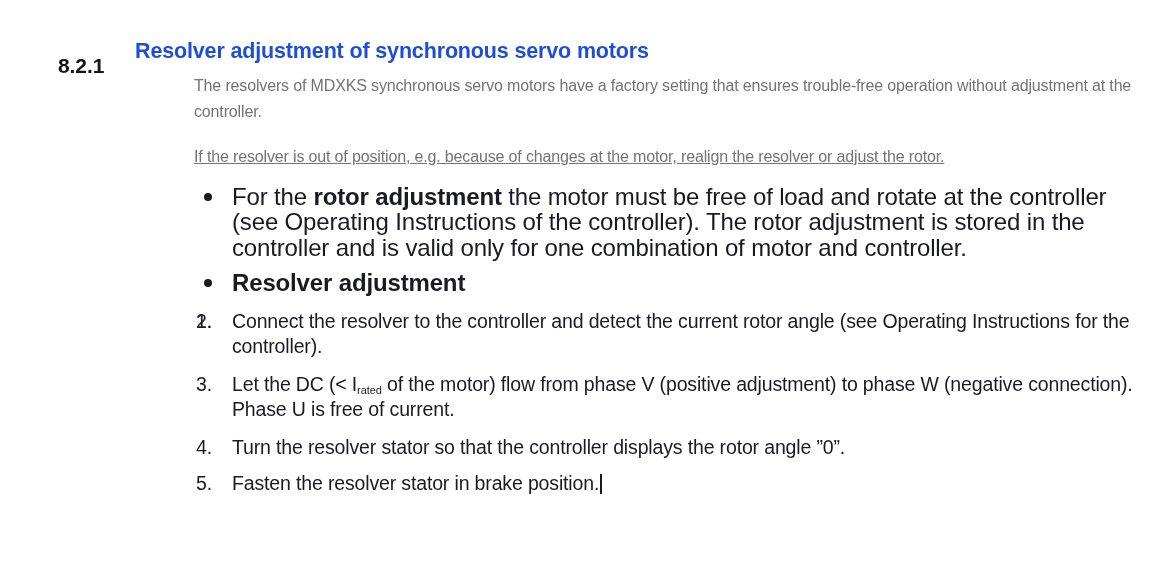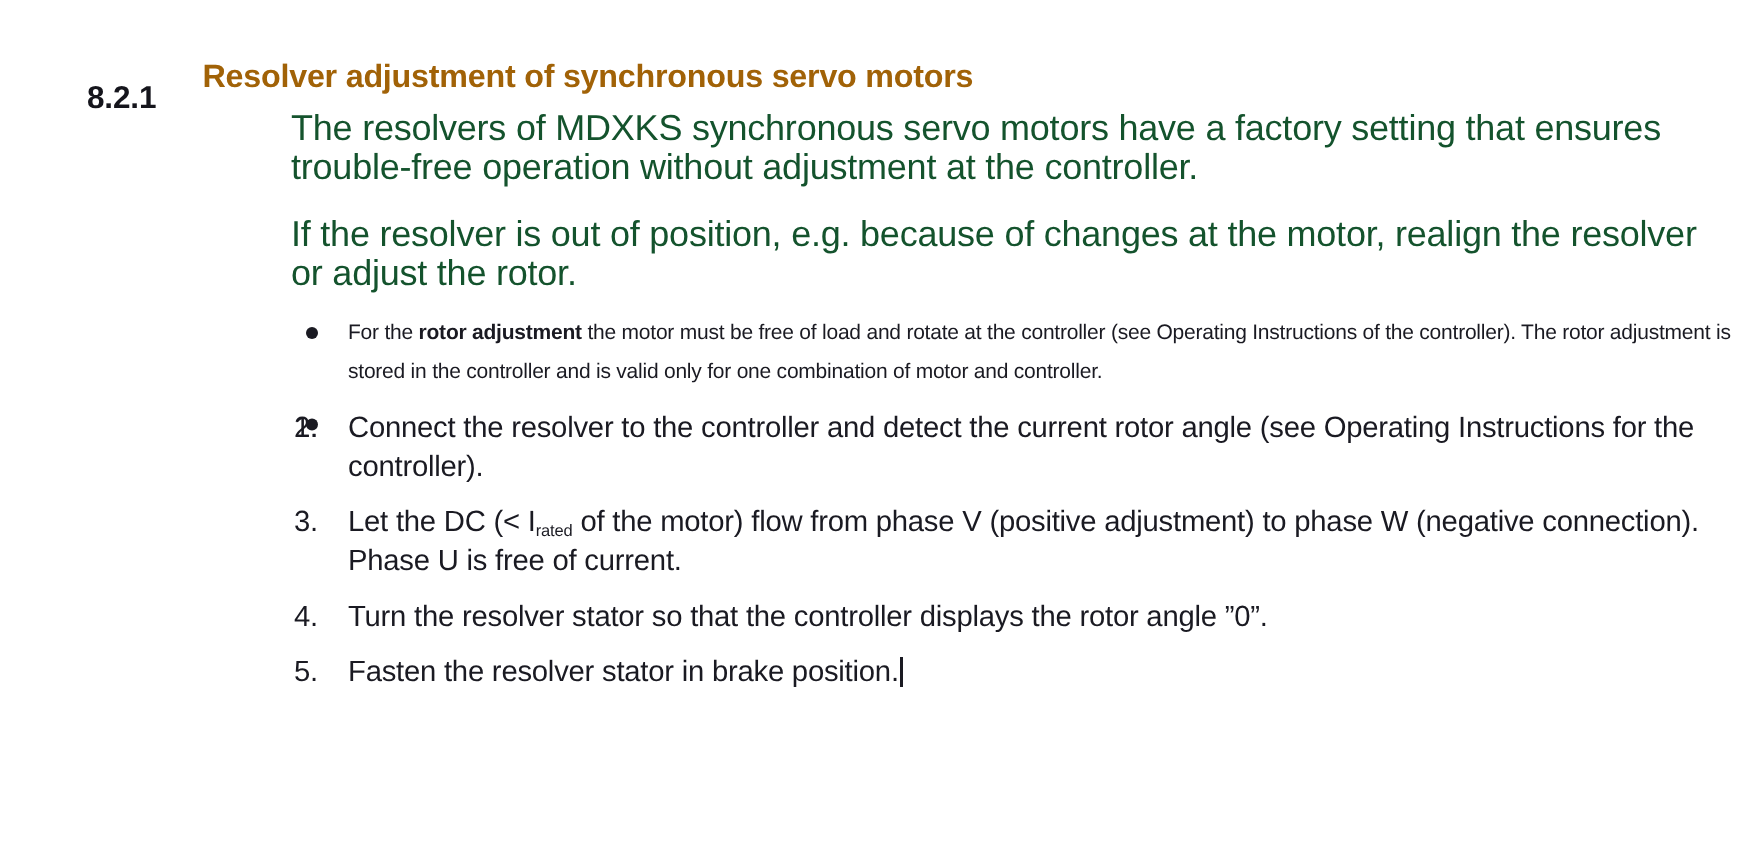--- a/index.html
+++ b/index.html
@@ -39,47 +39,48 @@
     font-weight: bold;
     line-height: 26px;
     letter-spacing: -0.1px;
     color: #15151c;
   }
   .section-title {
     font-size: 21.5px;
     font-weight: bold;
     line-height: 26px;
     letter-spacing: -0.15px;
-    color: #a16207;
+    color: #1d4ed8;
   }
 
   
   .body-col {
     position: absolute;
     left: 194px;
     top: 73px;
     width: 960px;
   }
   .para {
-    font-size: 24px;
+    font-size: 16px;
     line-height: 25.5px;
     letter-spacing: -0.15px;
     margin: 0 0 12px 0;
-    color: #14532d;
+    color: #737373;
   }
   .para.second {
     margin-top: 20px;
     margin-bottom: 14px;
+    text-decoration: underline;
   }
 
   
   .bullet-item {
     position: relative;
     padding-left: 38px;
-    font-size: 14px;
+    font-size: 24px;
     line-height: 25.5px;
     letter-spacing: -0.15px;
     margin: 0 0 10px 0;
   }
   .bullet-item .dot {
     position: absolute;
     left: 10px;
     top: 9px;
     width: 8px;
     height: 8px;
@@ -147,20 +148,21 @@
 
     <p class="para second">If the resolver is out of position, e.g. because of changes at the motor, realign the resolver or adjust the rotor.</p>
 
     <div class="bullet-item">
       <span class="dot"></span>
       <span>For the </span><b>rotor adjustment</b><span> the motor must be free of load and rotate at the controller (see Operating Instructions of the controller). The rotor adjustment is stored in the controller and is valid only for one combination of motor and controller.</span>
     </div>
 
     <div class="bullet-item tight">
       <span class="dot"></span>
+      <b>Resolver adjustment</b>
     </div>
 
     <div class="num-item">
       <span class="num">1.</span>
     </div>
 
     <div class="num-item two-line">
       <span class="num">2.</span>
       <span>Connect the resolver to the controller and detect the current rotor angle (see Operating Instructions for the controller).</span>
     </div>

